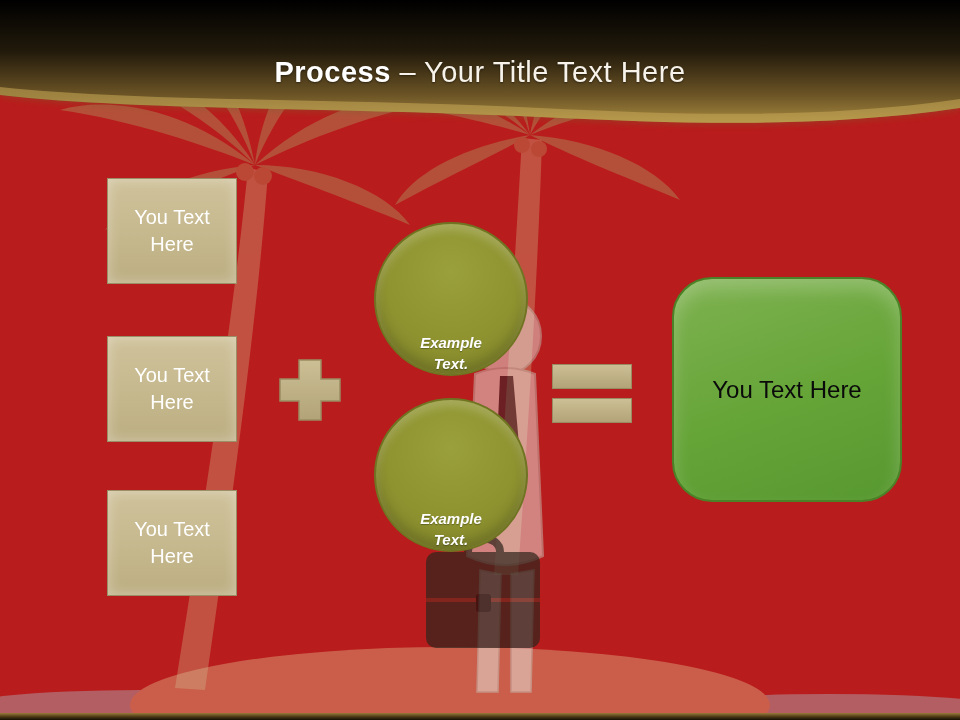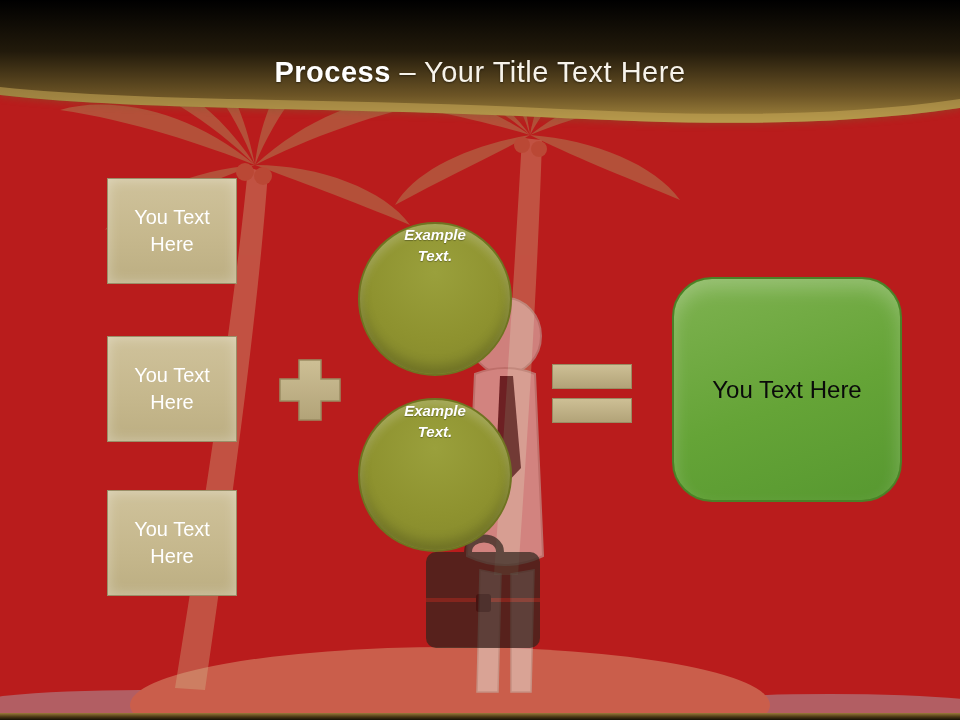--- a/index.html
+++ b/index.html
@@ -36,24 +36,24 @@
     padding:4px 10px;
     box-shadow:inset 0 0 14px rgba(255,255,255,.35);
   }
   .box-1 { top:178px; } .box-2 { top:336px; } .box-3 { top:490px; }
 
   
   .plus-shape { position:absolute; left:278px; top:358px; width:64px; height:64px; }
 
   
   .example-circle {
-    position:absolute; left:358px; width:154px; height:154px; border-radius:50%;
+    position:absolute; left:374px; width:154px; height:154px; border-radius:50%;
     background:radial-gradient(circle at 50% 32%, #9aa03c 0%, #8e922f 55%, #80842a 100%);
     border:2px solid #6f7322;
-    display:flex; align-items:flex-start; justify-content:center;
+    display:flex; align-items:flex-end; justify-content:center;
     box-shadow:inset 0 6px 10px rgba(255,255,255,.22), inset 0 -8px 12px rgba(0,0,0,.18);
   }
   .circle-1 { top:222px; } .circle-2 { top:398px; }
   .example-circle .circle-label {
     width:86px; text-align:center; color:#ffffff;
     font-size:15px; font-weight:bold; font-style:italic; line-height:21px;
     text-shadow:0 1px 1px rgba(0,0,0,.3);
   }
 
   

